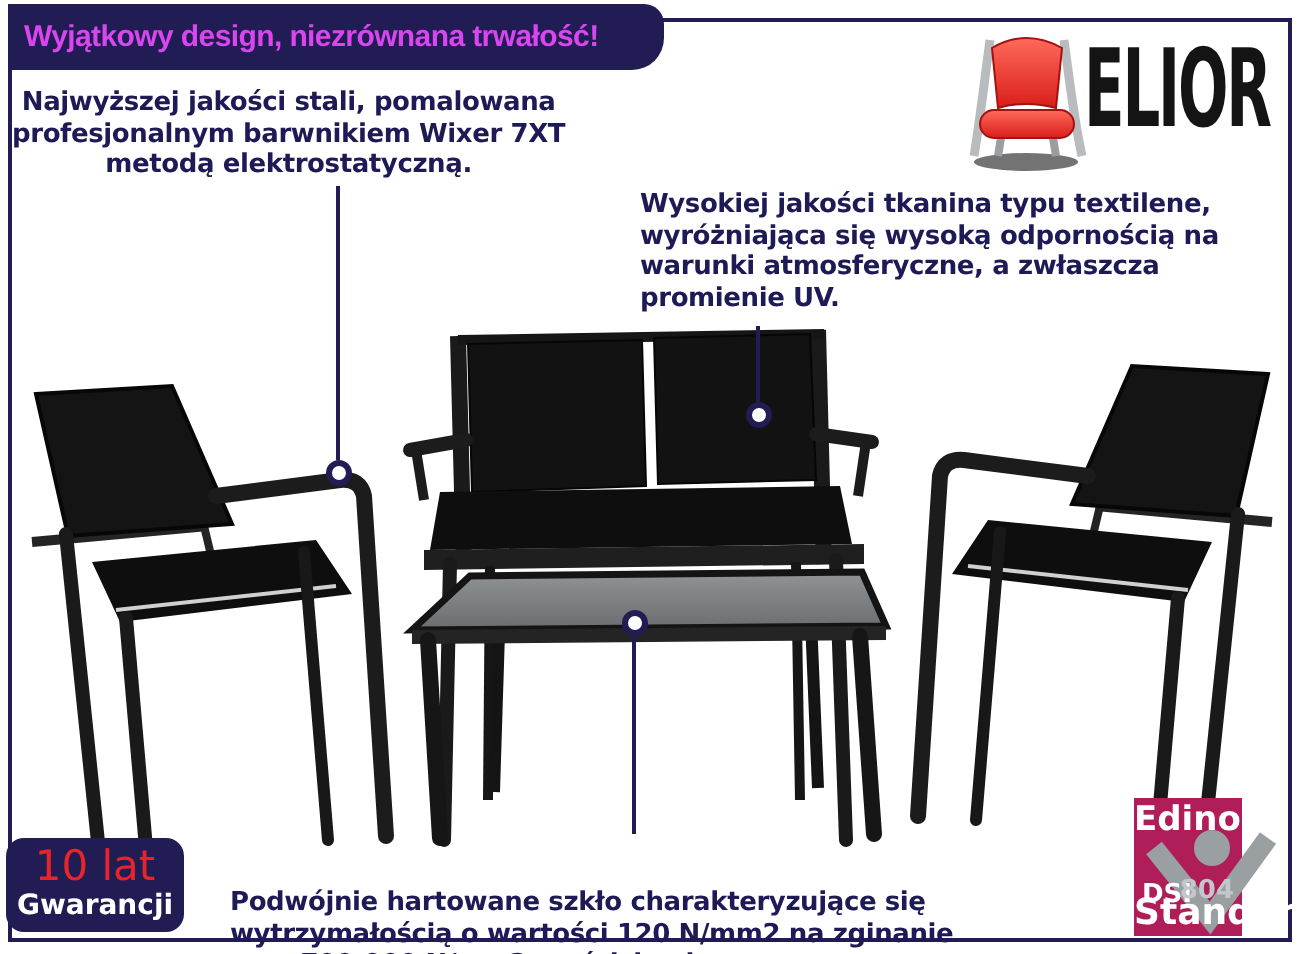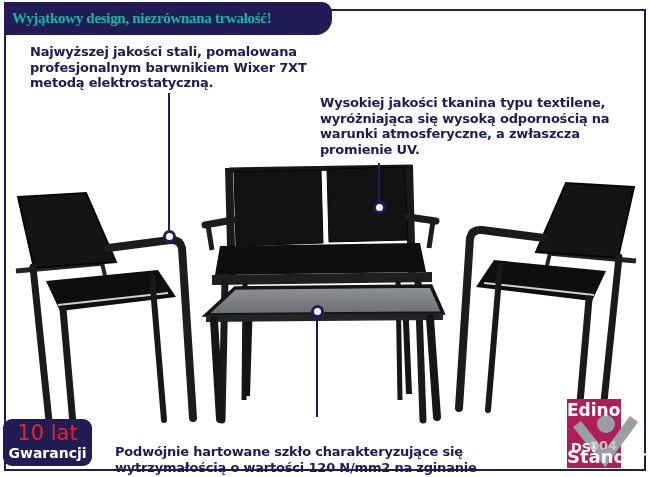--- a/index.html
+++ b/index.html
@@ -16,26 +16,26 @@
   #conn-fabric{left:378px;top:163px;height:38px;}
   #conn-glass{left:316px;top:317px;height:100px;}
   .dot{position:absolute;width:13px;height:13px;border-radius:50%;
        background:#fff;border:3px solid #211d54;box-sizing:border-box;z-index:5;}
   #dot-steel{left:163px;top:230px;}
   #dot-fabric{left:373px;top:201px;}
   #dot-glass{left:311px;top:305px;}
   
   #banner{position:absolute;left:4px;top:2px;width:328px;height:33px;background:#211d54;
           border-radius:0 10px 16px 0;z-index:6;display:flex;align-items:center;}
-  #banner span{color:#14b8a6;font-weight:bold;font-size:15px;letter-spacing:-0.3px;
-          padding-left:8px;white-space:nowrap;font-family:Liberation Serif, serif;}
+  #banner span{color:#d946ef;font-weight:bold;font-size:15px;letter-spacing:-0.3px;
+          padding-left:8px;white-space:nowrap;font-family:Liberation Sans, sans-serif;}
   
   .ann{position:absolute;color:#1d1a56;font-weight:bold;font-size:13px;line-height:15.5px;
        letter-spacing:-0.2px;white-space:pre-line;z-index:6;}
-  #ann-steel{left:30px;top:44px;}
+  #ann-steel{left:6px;top:44px;text-align:center;}
   #ann-fabric{left:320px;top:95px;}
   #ann-glass{left:115px;top:419px;margin-top:25px;}
   
   #logo{position:absolute;left:478px;top:10px;width:170px;height:80px;z-index:6;}
   #logo-chair{position:absolute;left:4px;top:2px;}
   #logo-text{position:absolute;left:64px;top:8px;font-size:54px;font-weight:bold;color:#141414;
              letter-spacing:-2px;transform:scaleX(0.55);transform-origin:left top;
              font-family:"DejaVu Sans",sans-serif;line-height:54px;}
   
   #warranty{position:absolute;left:3px;top:419px;width:89px;height:47px;background:#211d54;
@@ -119,20 +119,37 @@
   <div class="connector" id="conn-fabric"></div>
   <div class="connector" id="conn-glass"></div>
   <div class="dot" id="dot-steel"></div>
   <div class="dot" id="dot-fabric"></div>
   <div class="dot" id="dot-glass"></div>
 
   <div id="banner">
     <span>Wyjątkowy design, niezrównana trwałość!</span>
   </div>
 
+  <div id="logo">
+    <svg id="logo-chair" width="64" height="76" viewBox="0 0 64 76">
+      <defs>
+        <linearGradient id="redGrad" x1="0" y1="0" x2="0" y2="1">
+          <stop offset="0" stop-color="#ff6a5a"></stop>
+          <stop offset="1" stop-color="#d91e1a"></stop>
+        </linearGradient>
+      </defs>
+      <ellipse cx="31" cy="69" rx="26" ry="4.5" fill="#000" opacity="0.55"></ellipse>
+      <path d="M13,8 C10,30 8,48 5,66" stroke="#b9bcbe" stroke-width="4.5" fill="none"></path>
+      <path d="M50,8 C53,30 55,48 59,66" stroke="#b9bcbe" stroke-width="4.5" fill="none"></path>
+      <path d="M14,12 Q31,2 49,12 L46,42 Q31,38 17,42 Z" fill="url(#redGrad)" stroke="#a31210" stroke-width="1"></path>
+      <path d="M17,66 L20,48 M46,66 L43,48" stroke="#9b9ea0" stroke-width="4" fill="none"></path>
+      <rect x="8" y="43" width="47" height="14" rx="7" fill="url(#redGrad)" stroke="#a31210" stroke-width="1"></rect>
+    </svg>
+    <div id="logo-text">ELIOR</div>
+  </div>
 
   <div class="ann" id="ann-steel">Najwyższej jakości stali, pomalowana
 profesjonalnym barwnikiem Wixer 7XT
 metodą elektrostatyczną.</div>
   <div class="ann" id="ann-fabric">Wysokiej jakości tkanina typu textilene,
 wyróżniająca się wysoką odpornością na
 warunki atmosferyczne, a zwłaszcza
 promienie UV.</div>
   <div class="ann" id="ann-glass">Podwójnie hartowane szkło charakteryzujące się
 wytrzymałością o wartości 120 N/mm2 na zginanie

